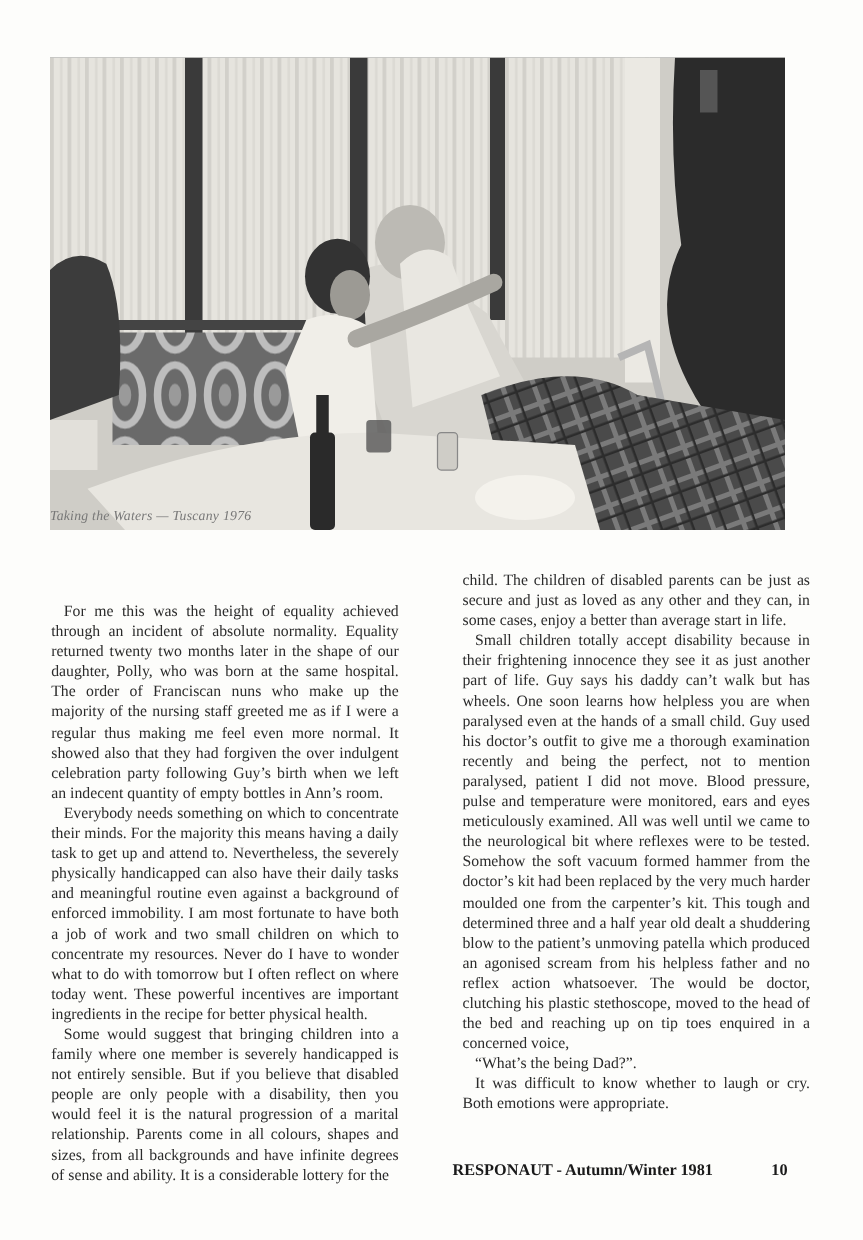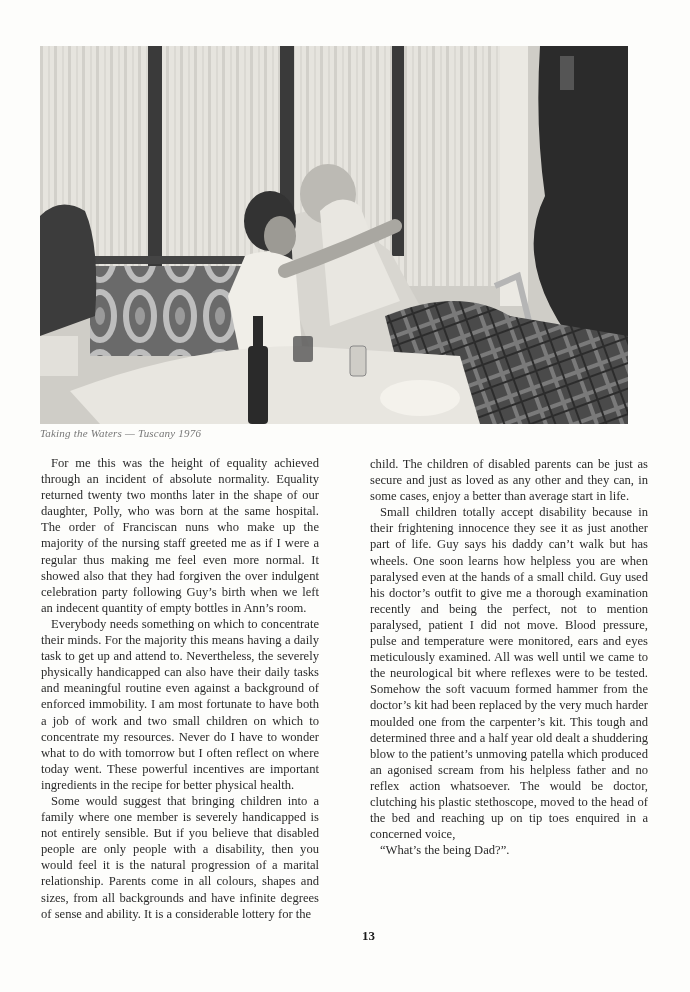--- a/index.html
+++ b/index.html
@@ -6,25 +6,25 @@
   body {
     width:690px; height:992px; background:#fdfdfb; position:relative; overflow:hidden;
     font-family:"Liberation Serif", "DejaVu Serif", serif; color:#2a2a2a;
   }
   .photo {
     position:absolute; left:40px; top:46px; width:588px; height:378px;
     background:#8a8a8a; overflow:hidden;
   }
   .photo svg { display:block; width:100%; height:100%; }
   .caption {
-    position:absolute; left:40px; top:427px; font-style:italic; font-size:11px;
+    position:absolute; left:40px; top:407px; font-style:italic; font-size:11px;
     color:#777; letter-spacing:0.2px;
   }
   .col {
-    position:absolute; top:455px; width:278px; font-size:12.6px; line-height:16.1px;
+    position:absolute; top:481px; width:278px; font-size:12.6px; line-height:16.1px;
     text-align:justify; color:#2b2b2b;
   }
   .col.left { left:41px; }
   .col.right { left:370px; top:456px; }
   .col p { margin:0; text-indent:10px; }
   .col p.noindent { text-indent:0; }
   .footer {
     position:absolute; top:928px; left:362px; width:268px; font-weight:bold;
     font-size:13px; display:flex; justify-content:space-between; color:#1a1a1a;
   }
@@ -100,17 +100,19 @@
 <div class="col left">
   <p>For me this was the height of equality achieved through an incident of absolute normality. Equality returned twenty two months later in the shape of our daughter, Polly, who was born at the same hospital. The order of Franciscan nuns who make up the majority of the nursing staff greeted me as if I were a regular thus making me feel even more normal. It showed also that they had forgiven the over indulgent celebration party following Guy’s birth when we left an indecent quantity of empty bottles in Ann’s room.</p>
   <p>Everybody needs something on which to concentrate their minds. For the majority this means having a daily task to get up and attend to. Nevertheless, the severely physically handicapped can also have their daily tasks and meaningful routine even against a background of enforced immobility. I am most fortunate to have both a job of work and two small children on which to concentrate my resources. Never do I have to wonder what to do with tomorrow but I often reflect on where today went. These powerful incentives are important ingredients in the recipe for better physical health.</p>
   <p>Some would suggest that bringing children into a family where one member is severely handicapped is not entirely sensible. But if you believe that disabled people are only people with a disability, then you would feel it is the natural progression of a marital relationship. Parents come in all colours, shapes and sizes, from all backgrounds and have infinite degrees of sense and ability. It is a considerable lottery for the</p>
 </div>
 
 <div class="col right">
   <p class="noindent">child. The children of disabled parents can be just as secure and just as loved as any other and they can, in some cases, enjoy a better than average start in life.</p>
   <p>Small children totally accept disability because in their frightening innocence they see it as just another part of life. Guy says his daddy can’t walk but has wheels. One soon learns how helpless you are when paralysed even at the hands of a small child. Guy used his doctor’s outfit to give me a thorough examination recently and being the perfect, not to mention paralysed, patient I did not move. Blood pressure, pulse and temperature were monitored, ears and eyes meticulously examined. All was well until we came to the neurological bit where reflexes were to be tested. Somehow the soft vacuum formed hammer from the doctor’s kit had been replaced by the very much harder moulded one from the carpenter’s kit. This tough and determined three and a half year old dealt a shuddering blow to the patient’s unmoving patella which produced an agonised scream from his helpless father and no reflex action whatsoever. The would be doctor, clutching his plastic stethoscope, moved to the head of the bed and reaching up on tip toes enquired in a concerned voice,</p>
   <p>“What’s the being Dad?”.</p>
+  <p>It was difficult to know whether to laugh or cry. Both emotions were appropriate.</p>
 </div>
 
 <div class="footer">
-  <span>13</span>
+  <span>RESPONAUT - Autumn/Winter 1981</span>
+  <span>10</span>
 </div>
 
 </body></html>

